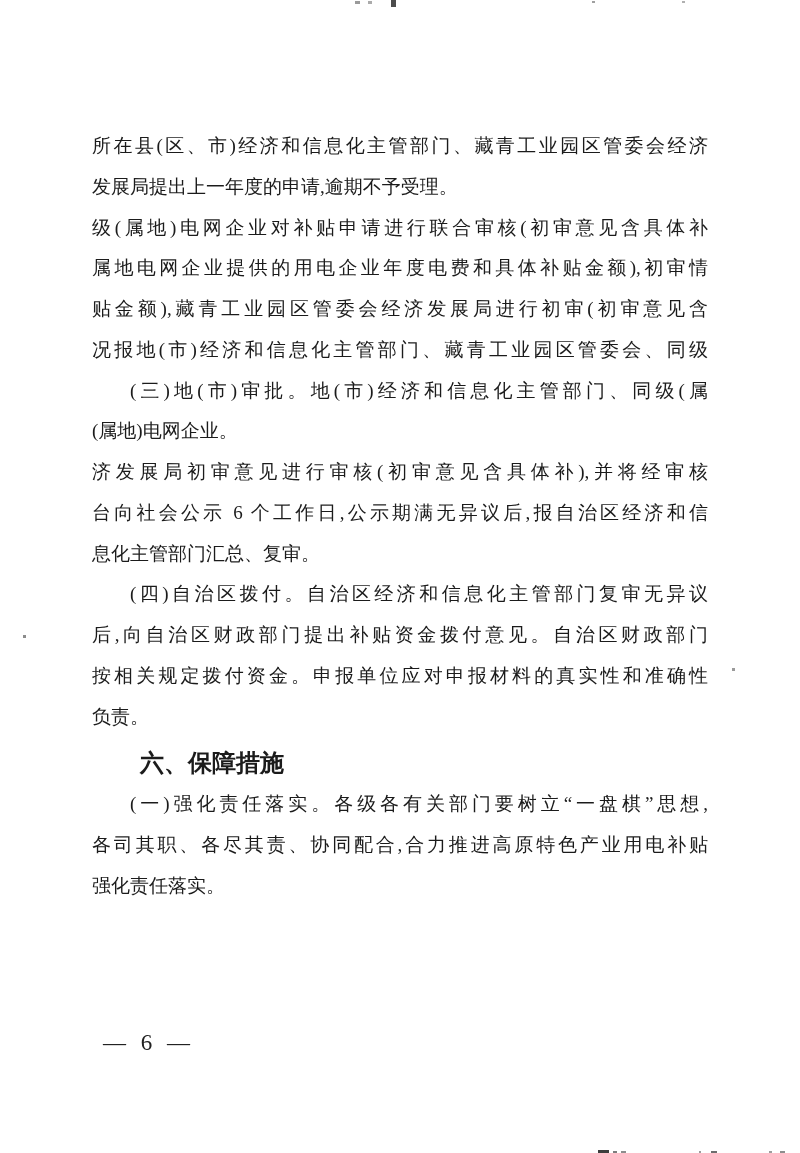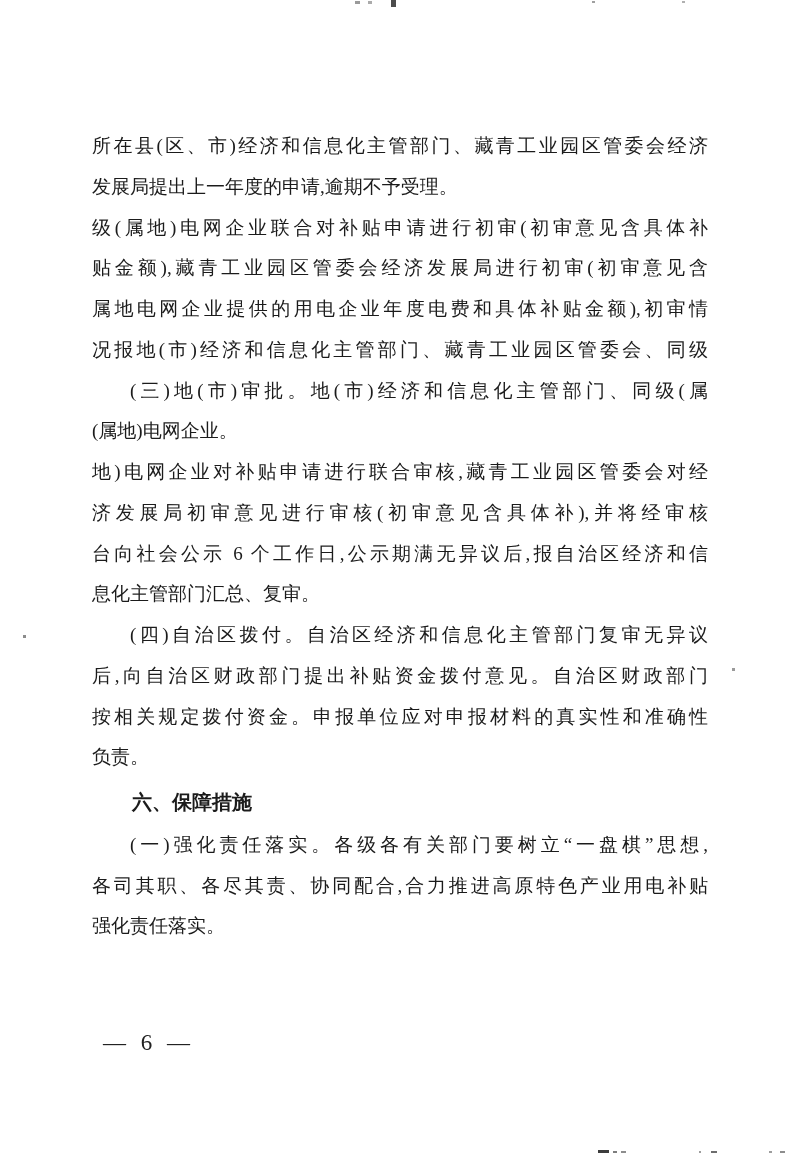--- a/index.html
+++ b/index.html
@@ -31,22 +31,22 @@
   }
   .just {
     text-align: justify;
     text-align-last: justify;
   }
   .ind {
     text-indent: 2em;
   }
   .heading {
     font-weight: 700;
-    font-family: Liberation Mono, monospace;
-    font-size: 20px;
+    font-family: Liberation Sans, sans-serif;
+    font-size: 24px;
     margin-top: 6px;
   }
   .footer {
     position: absolute;
     left: 103px;
     top: 1029px;
     font-size: 23px;
     line-height: 28px;
     word-spacing: 9px;
     color: #222222;
@@ -58,27 +58,26 @@
   }
 </style>
 </head>
 <body>
 
 <div class="page">
 
   <div class="textblock">
     <div class="line just">所在县(区、市)经济和信息化主管部门、藏青工业园区管委会经济</div>
     <div class="line">发展局提出上一年度的申请,逾期不予受理。</div>
-    <div class="line just">级(属地)电网企业联合对补贴申请进行初审(初审意见含具体补</div>
+    <div class="line just">级(属地)电网企业对补贴申请进行联合审核(初审意见含具体补</div>
+    <div class="line just">属地电网企业提供的用电企业年度电费和具体补贴金额),初审情</div>
     <div class="line just">贴金额),藏青工业园区管委会经济发展局进行初审(初审意见含</div>
-    <div class="line just">属地电网企业提供的用电企业年度电费和具体补贴金额),初审情</div>
     <div class="line just">况报地(市)经济和信息化主管部门、藏青工业园区管委会、同级</div>
     <div class="line ind just">(三)地(市)审批。地(市)经济和信息化主管部门、同级(属</div>
     <div class="line">(属地)电网企业。</div>
-    <div class="line just">地)电网企业对补贴申请进行联合审核,藏青工业园区管委会对经</div>
     <div class="line just">济发展局初审意见进行审核(初审意见含具体补),并将经审核</div>
     <div class="line just">台向社会公示 6 个工作日,公示期满无异议后,报自治区经济和信</div>
     <div class="line">息化主管部门汇总、复审。</div>
     <div class="line ind just">(四)自治区拨付。自治区经济和信息化主管部门复审无异议</div>
     <div class="line just">后,向自治区财政部门提出补贴资金拨付意见。自治区财政部门</div>
     <div class="line just">按相关规定拨付资金。申报单位应对申报材料的真实性和准确性</div>
     <div class="line">负责。</div>
     <div class="line ind heading">六、保障措施</div>
     <div class="line ind just">(一)强化责任落实。各级各有关部门要树立“一盘棋”思想,</div>
     <div class="line just">各司其职、各尽其责、协同配合,合力推进高原特色产业用电补贴</div>

